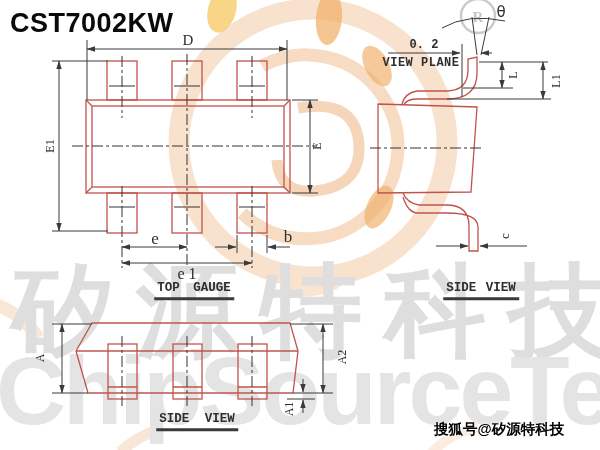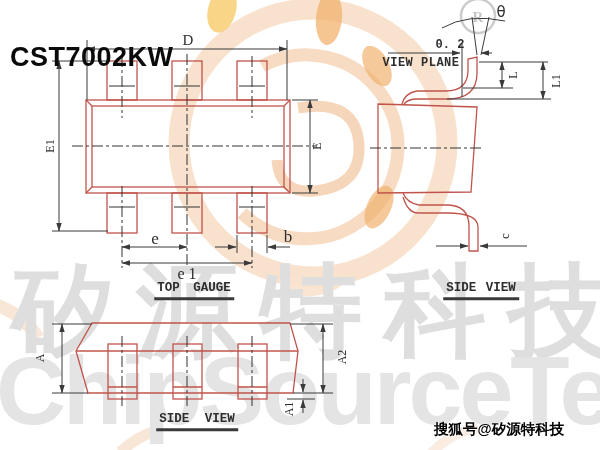--- a/index.html
+++ b/index.html
@@ -21,21 +21,21 @@
   
   .lbl{position:absolute;color:#2e2e2e;white-space:nowrap;line-height:1;
        transform:translate(-50%,-50%);}
   .serif{font-family:"Liberation Serif",serif;font-size:15px;}
   .serif-sm{font-family:"Liberation Serif",serif;font-size:12px;}
   .rot{transform:translate(-50%,-50%) rotate(-90deg);}
   .mono{font-family:"Liberation Mono",monospace;font-weight:bold;font-size:12px;}
   .view-lbl{font-family:"Liberation Mono",monospace;font-weight:bold;font-size:12.5px;
        border-bottom:3.5px solid #3a3a3a;padding:0 3px 2px 3px;}
   .title{position:absolute;left:10px;top:8px;font-size:27px;font-weight:600;color:#0a0a0a;
-       font-family:"Liberation Sans",sans-serif;letter-spacing:0.5px;margin-top:34px;}
+       font-family:"Liberation Sans",sans-serif;letter-spacing:0.5px;}
   .badge{position:absolute;left:434px;top:420px;font-size:14.5px;font-weight:bold;color:#000000;
        text-shadow:0 0 2px #ffffff,1px 1px 0 rgba(255,255,255,.85);white-space:nowrap;
        font-family:"Liberation Sans",sans-serif;}
 </style>
 </head>
 <body>
 
 <div id="stage">
 
   <svg class="layer" width="600" height="450" viewBox="0 0 600 450">
@@ -154,21 +154,21 @@
 
   <span class="lbl serif" style="left:188px;top:40px;">D</span>
   <span class="lbl serif-sm rot" style="left:50px;top:146px;">E1</span>
   <span class="lbl serif-sm rot" style="left:317px;top:146px;">E</span>
   <span class="lbl serif" style="left:155px;top:238px;font-size:17px;">e</span>
   <span class="lbl serif" style="left:187px;top:274px;font-size:16px;font-family:Liberation Serif, serif;">e 1</span>
   <span class="lbl serif" style="left:288px;top:236px;font-size:17px;">b</span>
   <span class="lbl view-lbl" style="left:194px;top:291px;word-spacing:6px;">TOP GAUGE</span>
 
   <span class="lbl" style="left:501px;top:12px;font-size:15px;font-family:'DejaVu Sans',sans-serif;">θ</span>
-  <span class="lbl mono" style="left:424px;top:45px;margin-left:26px;">0. 2</span>
+  <span class="lbl mono" style="left:424px;top:45px;">0. 2</span>
   <span class="lbl mono" style="left:421px;top:63px;letter-spacing:0.5px;">VIEW PLANE</span>
   <span class="lbl serif-sm rot" style="left:513px;top:75px;">L</span>
   <span class="lbl serif-sm rot" style="left:556px;top:81px;">L1</span>
   <span class="lbl serif-sm rot" style="left:504px;top:236px;font-size:13px;">c</span>
   <span class="lbl view-lbl" style="left:481px;top:291px;word-spacing:2px;">SIDE VIEW</span>
 
   <span class="lbl serif-sm rot" style="left:40px;top:358px;">A</span>
   <span class="lbl serif-sm rot" style="left:342px;top:357px;">A2</span>
   <span class="lbl serif-sm rot" style="left:289px;top:409px;">A1</span>
   <span class="lbl view-lbl" style="left:197px;top:422px;word-spacing:8px;">SIDE VIEW</span>

